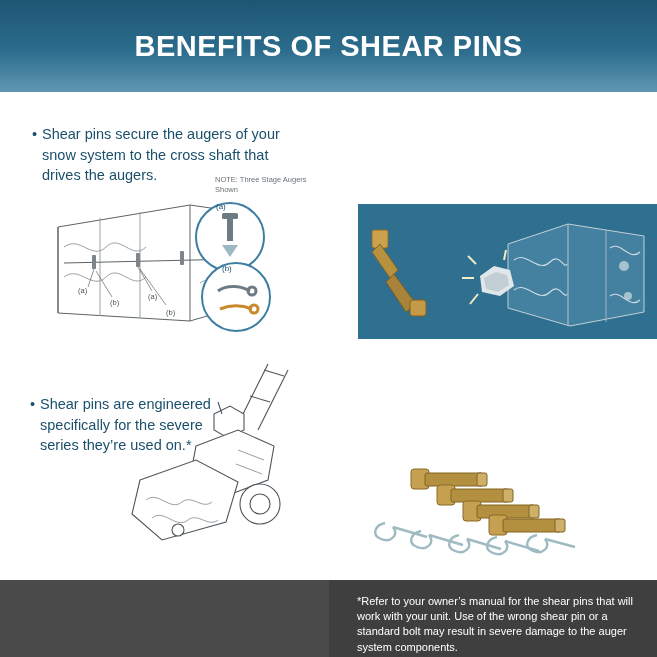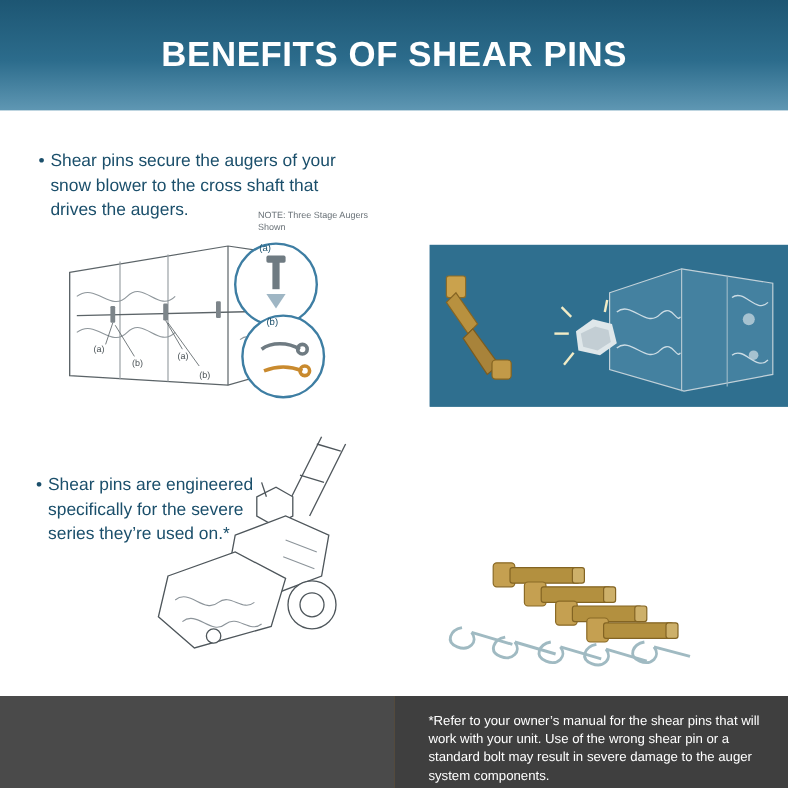--- a/index.html
+++ b/index.html
@@ -184,21 +184,21 @@
 
   <div class="header">
     <div class="header-title">BENEFITS OF SHEAR PINS</div>
   </div>
 
   <div class="content">
 
     <div class="quadrant q-tl">
       <div class="bullet b1">
         <span class="dot">•</span>
-        <span class="txt">Shear pins secure the augers of your snow blower to the cross shaft that drives the augers.</span>
+        <span class="txt">Shear pins secure the augers of your snow system to the cross shaft that drives the augers.</span>
       </div>
 
       <div class="note-text">NOTE: Three Stage Augers Shown</div>
 
       <svg class="tl-art" viewBox="0 0 280 155">
 
         <g stroke="#5c6468" stroke-width="1" fill="#ffffff">
           <path d="M18,40 L150,18 L205,26 L205,118 L150,134 L18,126 Z"></path>
           <path d="M18,40 L18,126"></path>
           <path d="M150,18 L150,134"></path>

